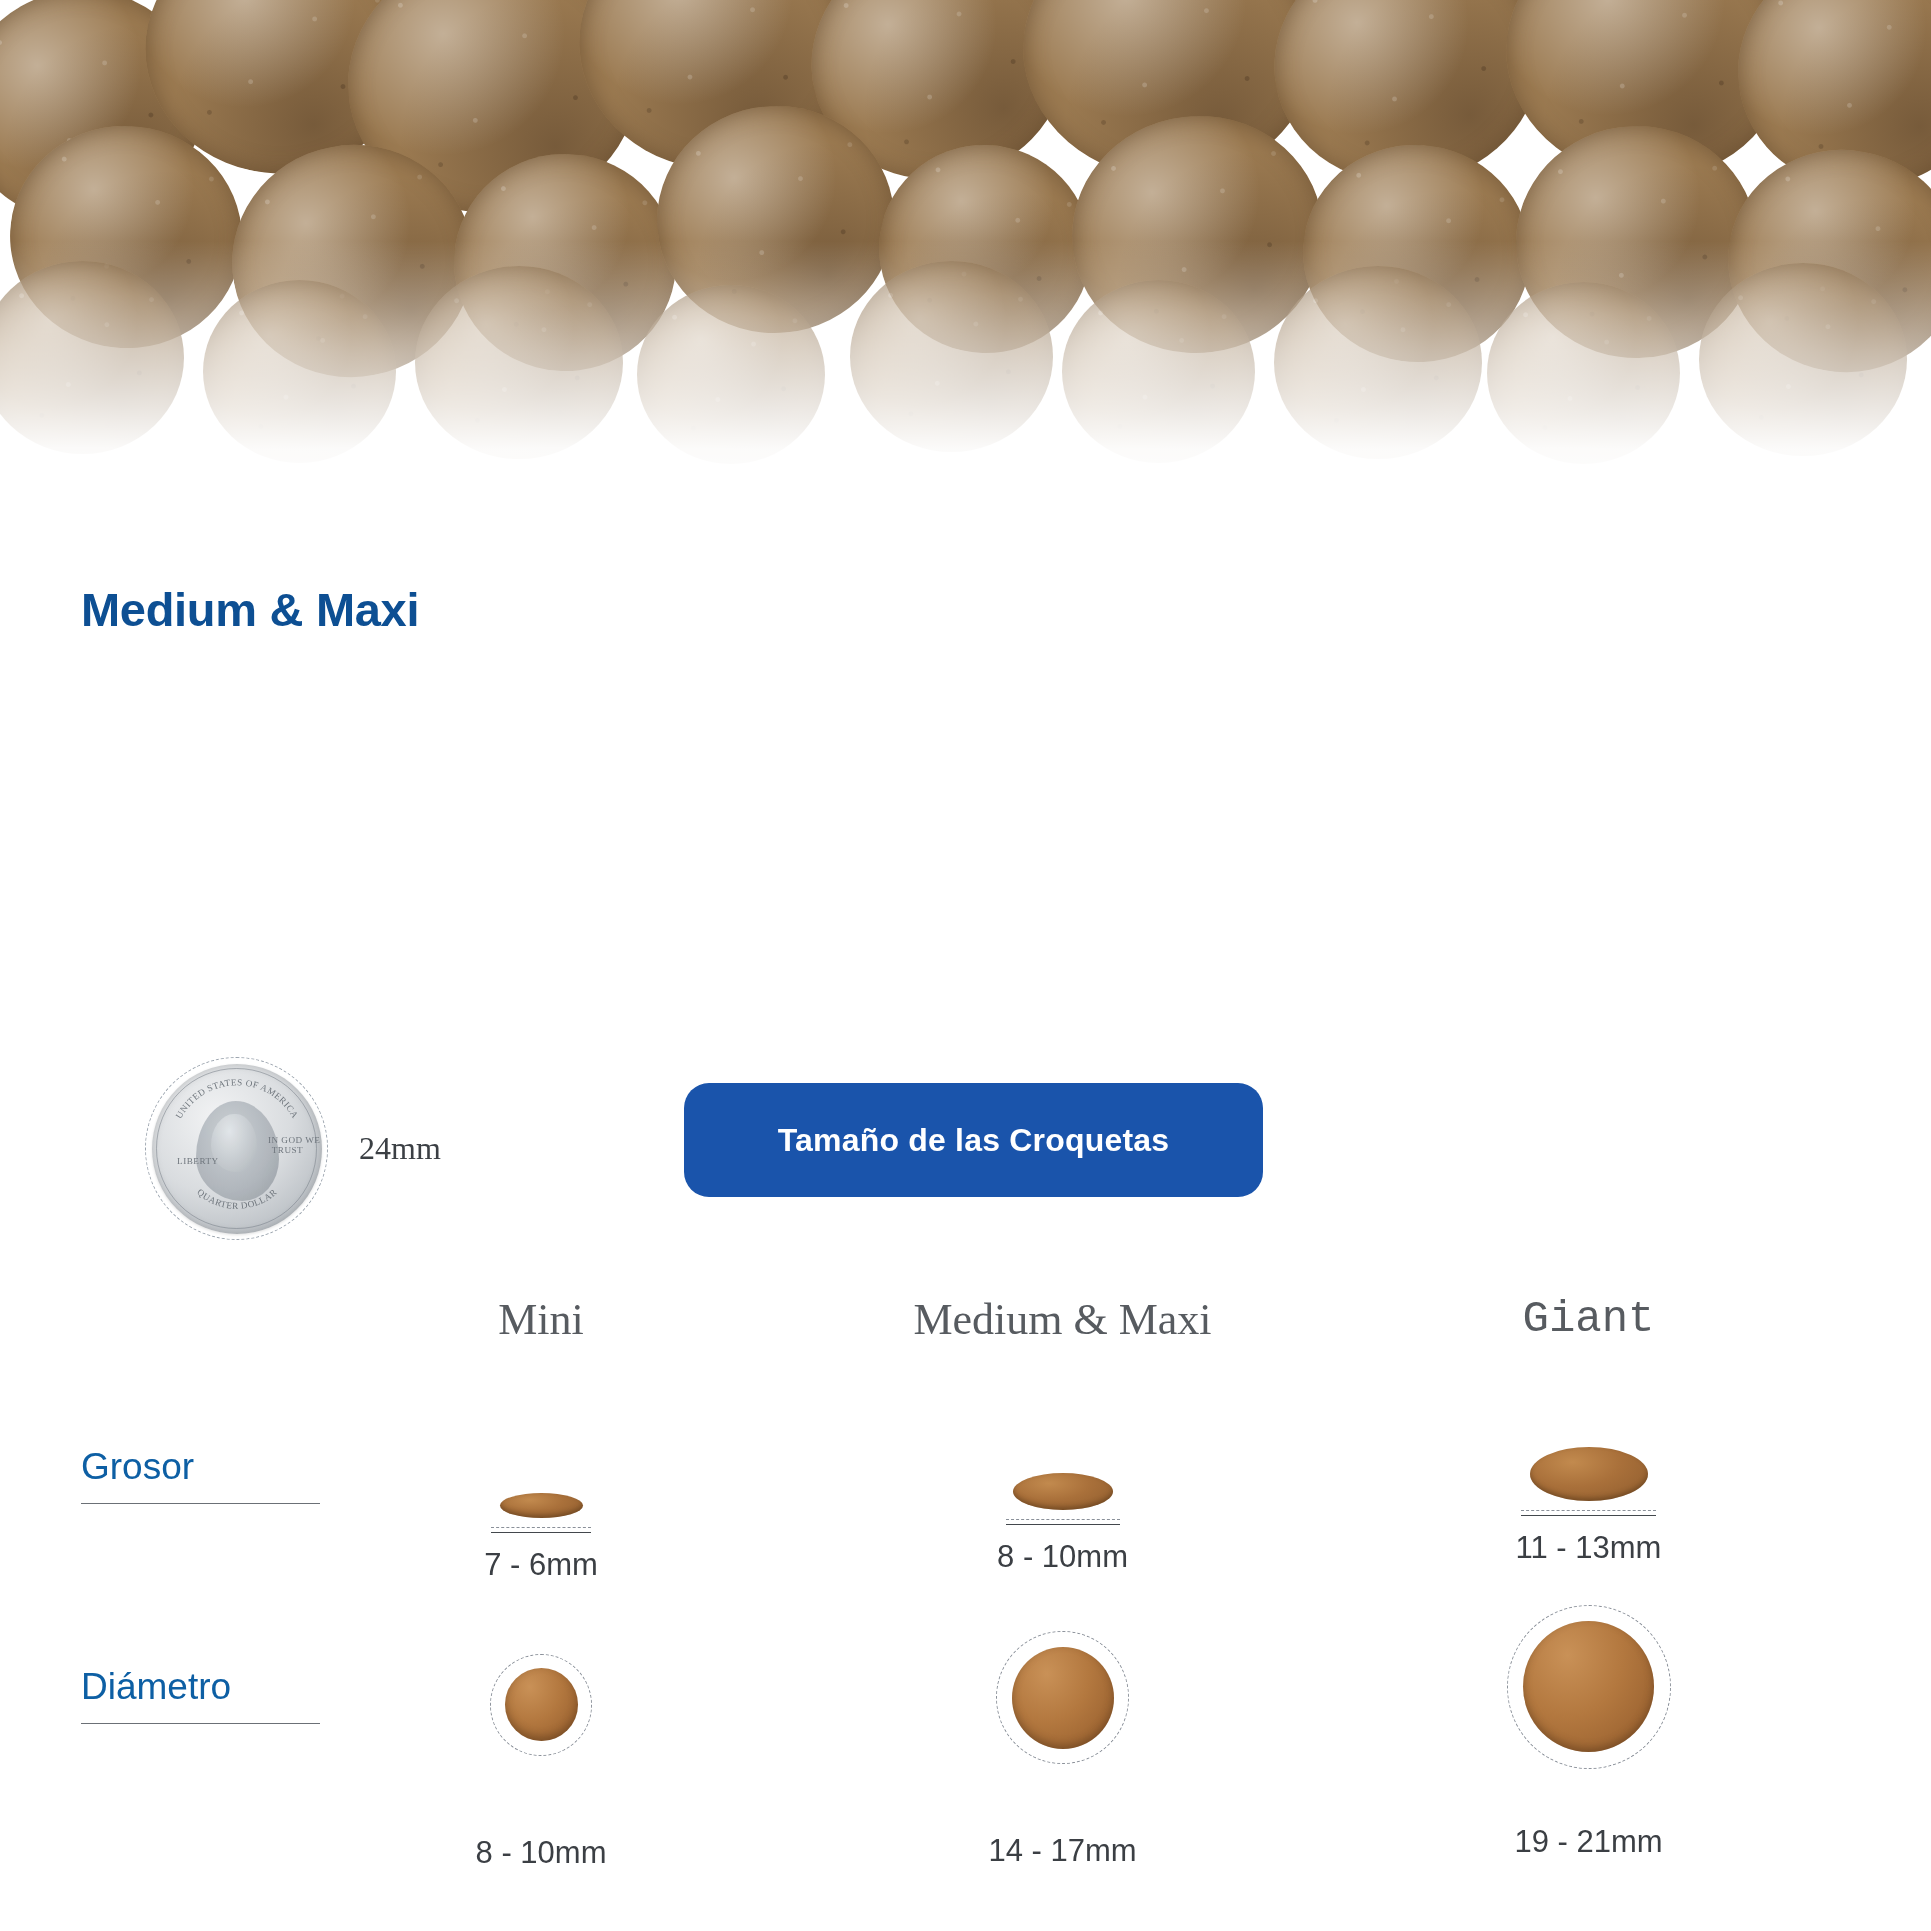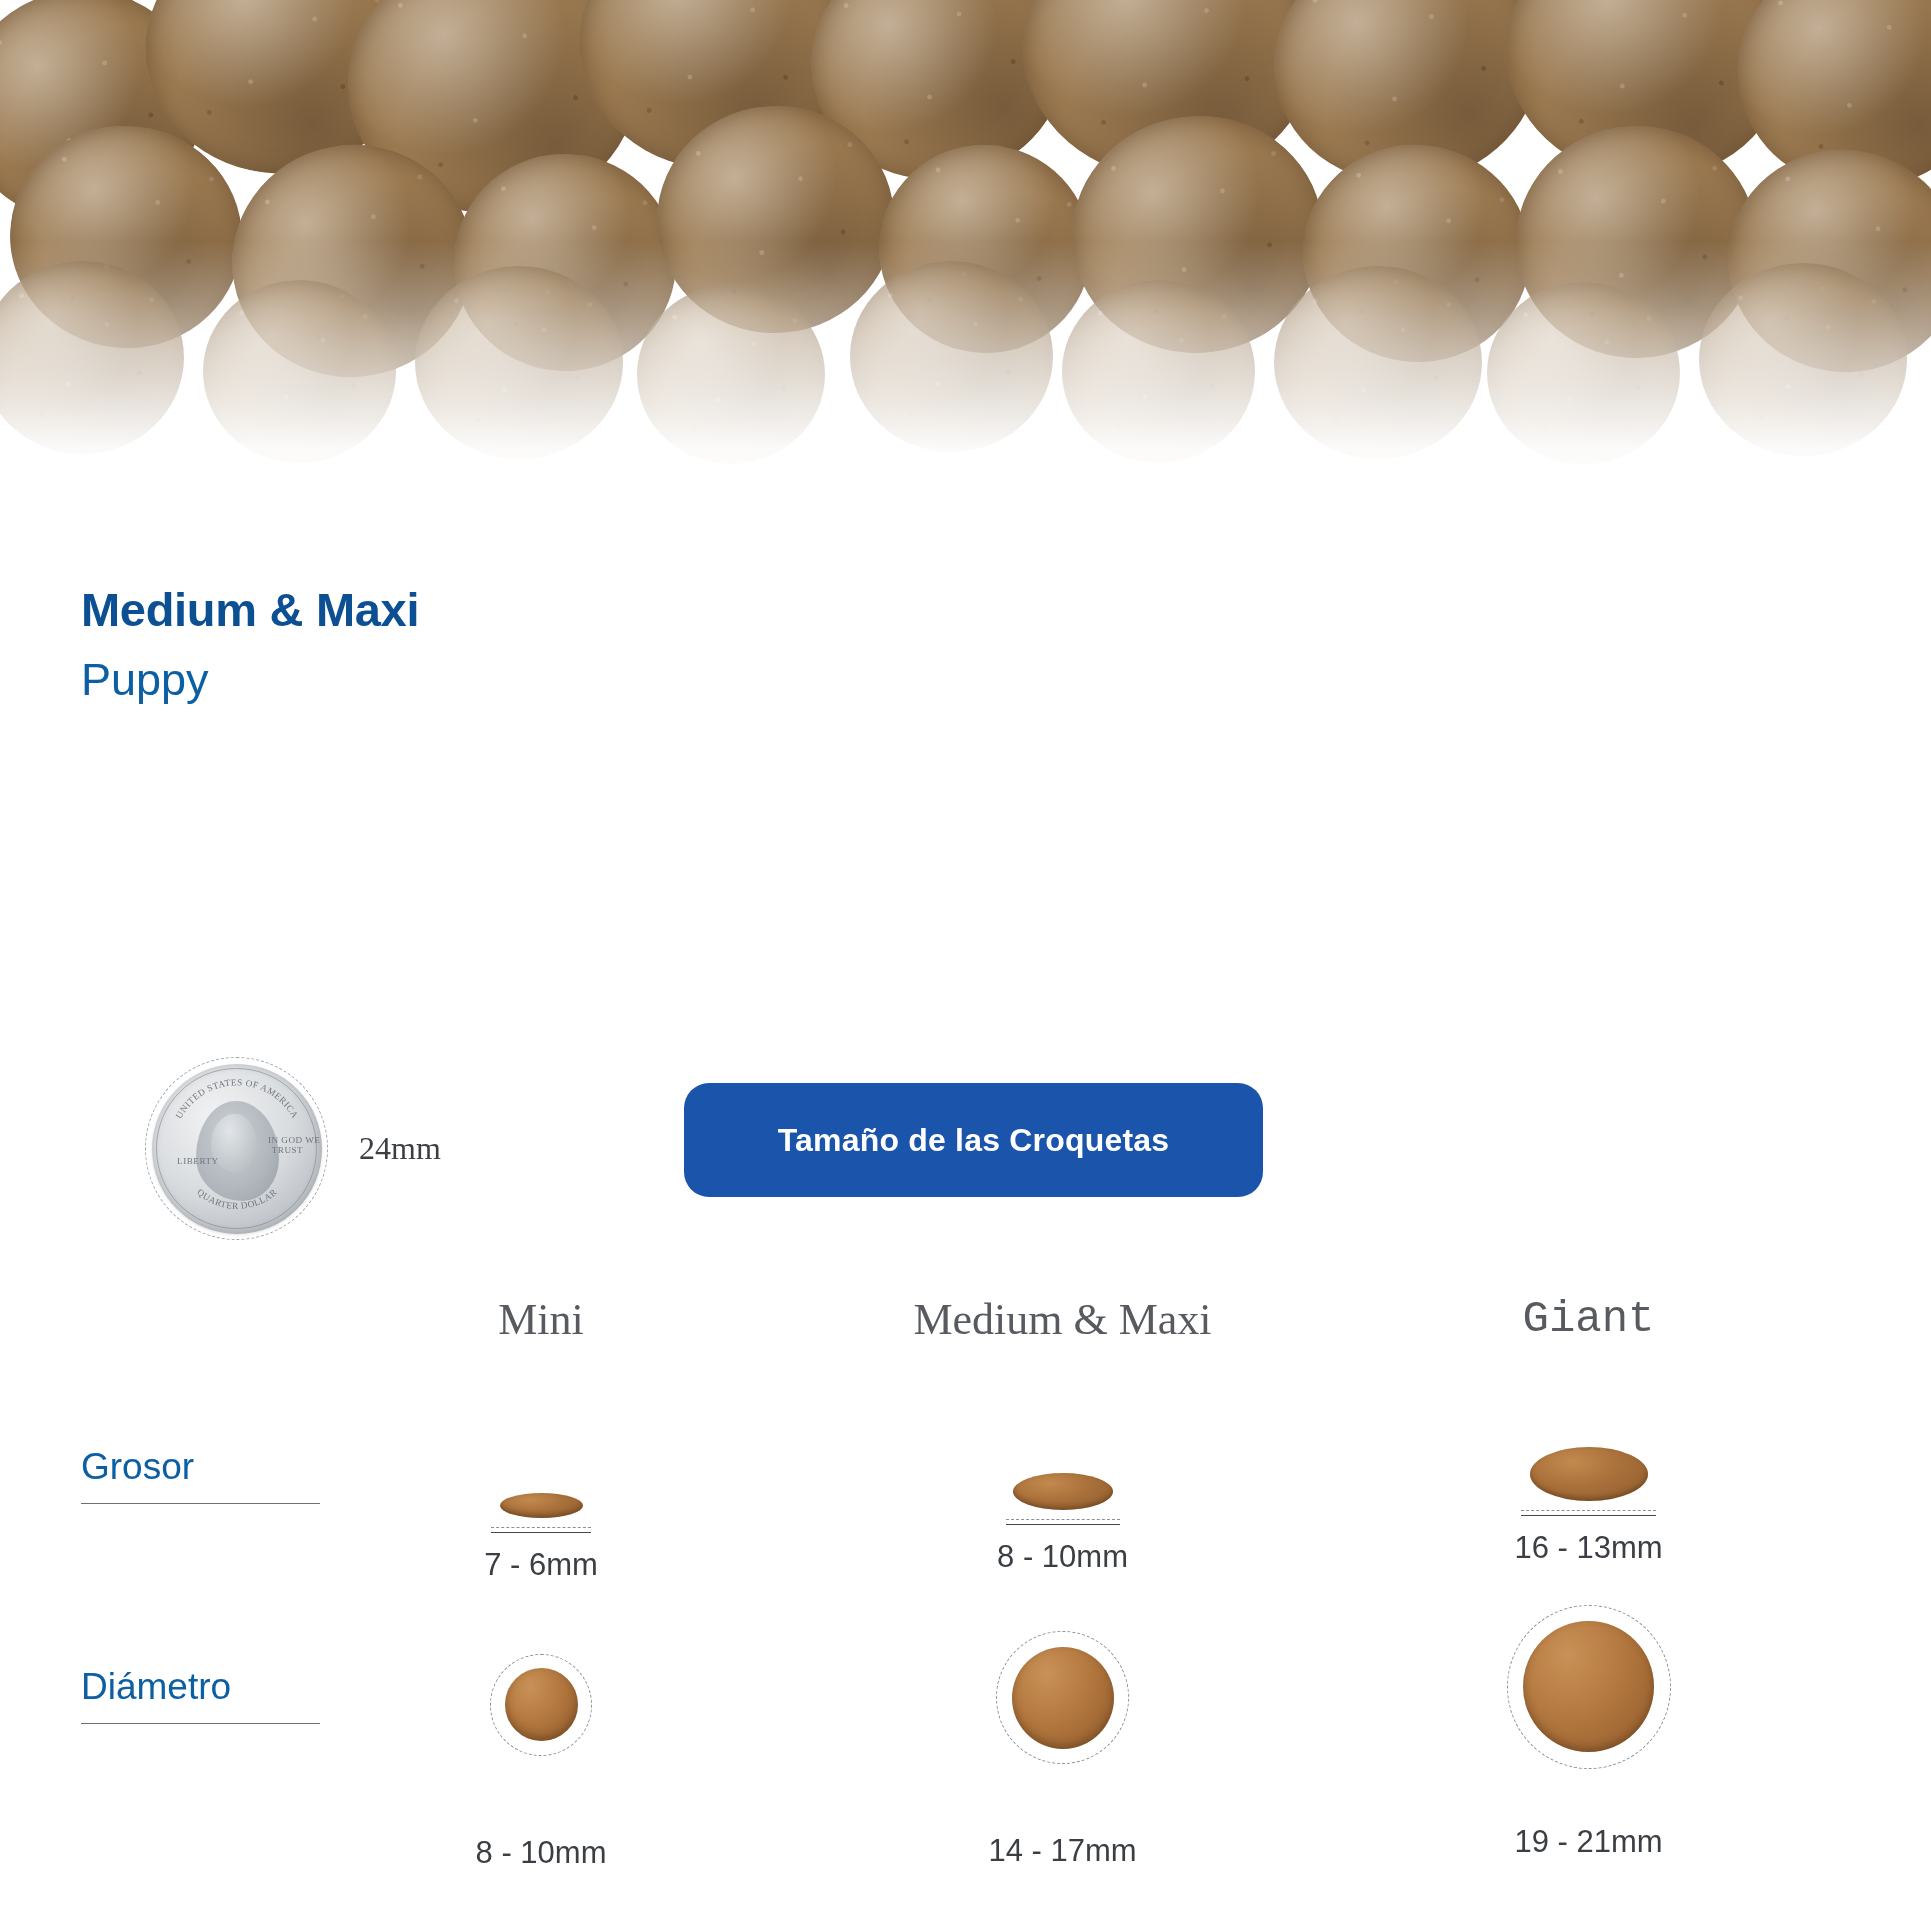--- a/index.html
+++ b/index.html
@@ -239,21 +239,20 @@
     <div class="k" style="left:1062px; top:280px;  width:193px; height:183px; opacity:.68;"></div>
     <div class="k" style="left:1274px; top:266px;  width:208px; height:193px; opacity:.7;"></div>
     <div class="k" style="left:1487px; top:282px;  width:193px; height:182px; opacity:.66;"></div>
     <div class="k" style="left:1699px; top:263px;  width:208px; height:193px; opacity:.7;"></div>
   </div>
   <div class="hero-fade"></div>
 </div>
 
 <div class="title-block">
   <div class="title-main">Medium &amp; Maxi</div>
-  <div class="title-sub">Puppy</div>
 </div>
 
 <div class="coin-wrap">
   <div class="coin-dashed">
     <div class="coin">
       <div class="coin-rim"></div>
       <div class="coin-bust"></div>
       <svg viewBox="0 0 176 176" width="170" height="170" aria-hidden="true">
         <defs>
           <path id="arcTop" d="M 22,88 A 66,66 0 0 1 154,88"></path>
@@ -298,21 +297,21 @@
     <div class="thick-solid" style="width:114px;"></div>
     <div class="measure">8 - 10mm</div>
   </div>
 
   <div class="cell c3" style="top:118px;">
     <div class="thick-box">
       <div class="thick-kib" style="width:118px; height:54px;"></div>
     </div>
     <div class="thick-rule" style="width:135px;"></div>
     <div class="thick-solid" style="width:135px;"></div>
-    <div class="measure">16 - 13mm</div>
+    <div class="measure">11 - 13mm</div>
   </div>
 
   <div class="cell c1" style="top:319px;">
     <div class="diam-box" style="height:183px;">
       <div class="diam-circle" style="width:102px; height:102px;">
         <div class="diam-kib" style="width:73px; height:73px;"></div>
       </div>
     </div>
     <div class="measure" style="margin-top:39px;">8 - 10mm</div>
   </div>

